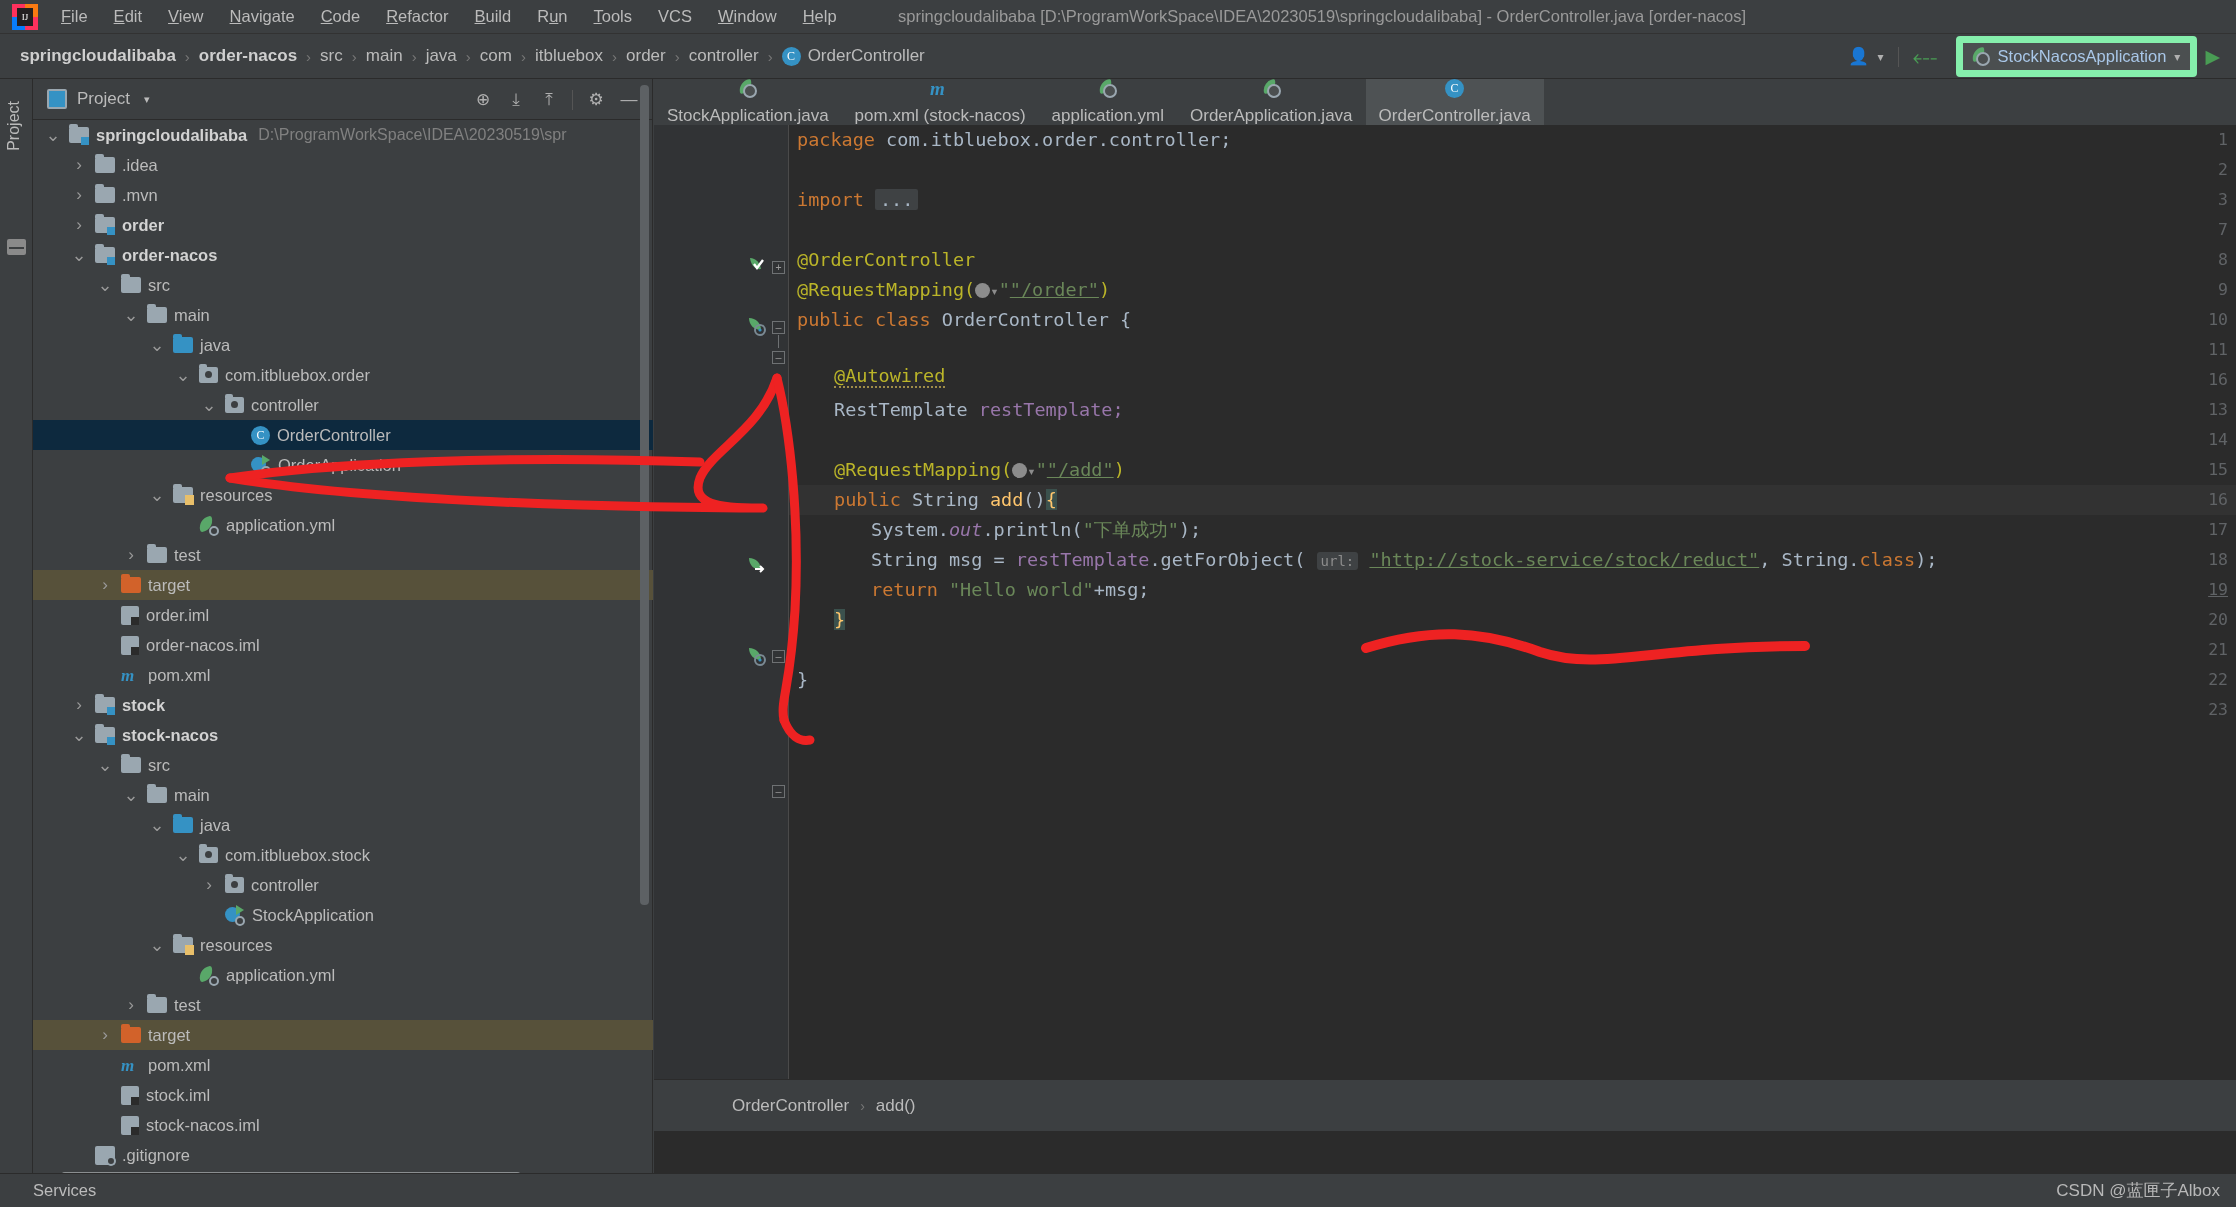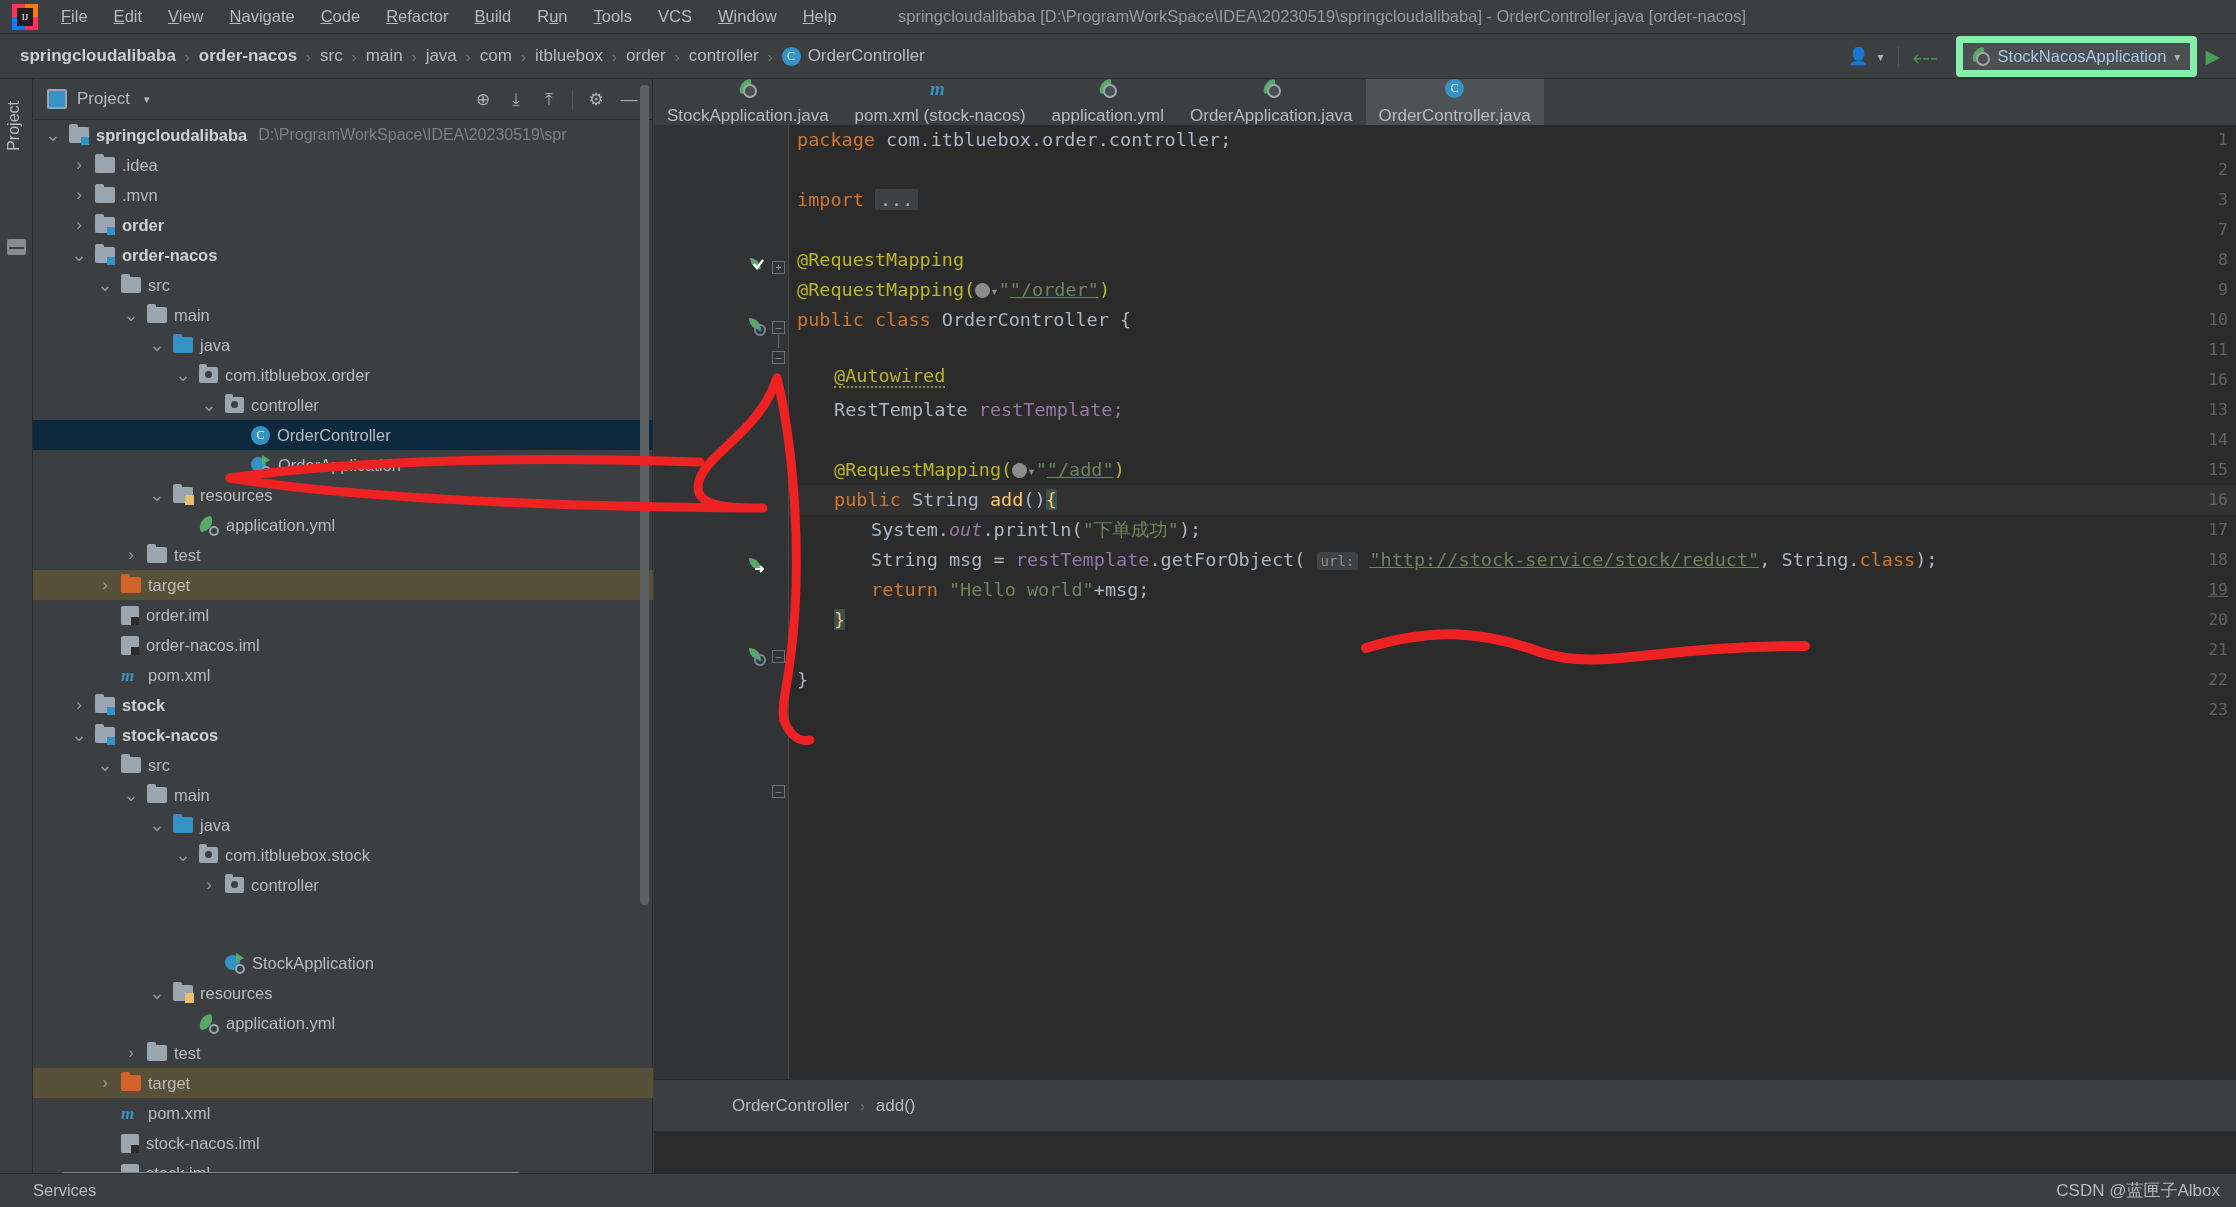--- a/index.html
+++ b/index.html
@@ -464,21 +464,21 @@
           <span style="width: 8px; flex: 0 0 auto;"></span>
           <span class="ico ic-pkg"></span>
           <span class="lbl">com.itbluebox.stock</span>
         </div>
         <div class="row" style="padding-left: 168px;">
           <span class="arrow" style="font-size: 17px;">›</span>
           <span style="width: 8px; flex: 0 0 auto;"></span>
           <span class="ico ic-pkg"></span>
           <span class="lbl">controller</span>
         </div>
-        <div class="row" style="padding-left: 168px; margin-top: 48px;">
+        <div class="row" style="padding-left: 168px;">
           <span class="arrow none">&nbsp;</span>
           <span style="width: 8px; flex: 0 0 auto;"></span>
           <span class="ico ic-spring">
             <i></i>
           </span>
           <span class="lbl">StockApplication</span>
         </div>
         <div class="row" style="padding-left: 116px;">
           <span class="arrow" style="font-size: 18px; line-height: 12px;">⌄</span>
           <span style="width: 8px; flex: 0 0 auto;"></span>
@@ -508,27 +508,27 @@
         <div class="row" style="padding-left: 64px;">
           <span class="arrow none">&nbsp;</span>
           <span style="width: 8px; flex: 0 0 auto;"></span>
           <span class="ico ic-maven">m</span>
           <span class="lbl">pom.xml</span>
         </div>
         <div class="row" style="padding-left: 64px;">
           <span class="arrow none">&nbsp;</span>
           <span style="width: 8px; flex: 0 0 auto;"></span>
           <span class="ico ic-iml"></span>
+          <span class="lbl">stock.iml</span>
+        </div>
+        <div class="row" style="padding-left: 64px;">
+          <span class="arrow none">&nbsp;</span>
+          <span style="width: 8px; flex: 0 0 auto;"></span>
+          <span class="ico ic-iml"></span>
           <span class="lbl">stock-nacos.iml</span>
-        </div>
-        <div class="row" style="padding-left: 64px;">
-          <span class="arrow none">&nbsp;</span>
-          <span style="width: 8px; flex: 0 0 auto;"></span>
-          <span class="ico ic-iml"></span>
-          <span class="lbl">stock.iml</span>
         </div>
         <div class="row" style="padding-left: 38px;">
           <span class="arrow none">&nbsp;</span>
           <span style="width: 8px; flex: 0 0 auto;"></span>
           <span class="ico ic-git">
             <i></i>
           </span>
           <span class="lbl">.gitignore</span>
         </div>
       </div>
@@ -627,21 +627,21 @@
       <div class="gfold line" style="top:210px;height:26px"></div>
       <div class="gfold" style="top:226px">–</div>
       <div class="gfold" style="top:525px">–</div>
       <div class="gfold" style="top:660px">–</div>
 
       <div class="code-lines">
         <div class="cl" style="top:0px"><span class="c-kw">package</span> <span class="c-pkg">com.itbluebox.order.controller;</span></div>
         <div class="cl" style="top:30px"></div>
         <div class="cl" style="top:60px"><span class="c-kw">import</span> <span class="c-import-fold">...</span></div>
         <div class="cl" style="top:90px"></div>
-        <div class="cl" style="top:120px"><span class="c-ann">@RequestMapping</span></div>
+        <div class="cl" style="top:120px"><span class="c-ann">@OrderController</span></div>
         <div class="cl" style="top:150px"><span class="c-ann">@RequestMapping(</span><span class="c-globe"></span><span style="color:#8c8c8c;font-size:14px">▾</span><span class="c-str">"</span><span class="c-link" style="color:#6a8759">"/order"</span><span class="c-ann">)</span></div>
         <div class="cl" style="top:180px"><span class="c-kw">public</span> <span class="c-kw">class</span> <span class="c-txt">OrderController</span> <span class="c-txt">{</span></div>
         <div class="cl" style="top:210px"></div>
         <div class="cl" style="top:236px;padding-left:37px"><span class="c-ann-warn">@Autowired</span></div>
         <div class="cl" style="top:270px;padding-left:37px"><span class="c-txt">RestTemplate</span> <span class="c-fld">restTemplate;</span></div>
         <div class="cl" style="top:300px"></div>
         <div class="cl" style="top:330px;padding-left:37px"><span class="c-ann">@RequestMapping(</span><span class="c-globe"></span><span style="color:#8c8c8c;font-size:14px">▾</span><span class="c-str">"</span><span class="c-link" style="color:#6a8759">"/add"</span><span class="c-ann">)</span></div>
         <div class="cl" style="top:360px;padding-left:37px"><span class="c-kw">public</span> <span class="c-txt">String</span> <span class="c-mth">add</span><span class="c-txt">()</span><span class="c-brace-hl">{</span></div>
         <div class="cl" style="top:390px;padding-left:74px"><span class="c-txt">System.</span><span class="c-fld" style="font-style:italic">out</span><span class="c-txt">.println(</span><span class="c-str">"下单成功"</span><span class="c-txt">);</span></div>
         <div class="cl" style="top:420px;padding-left:74px"><span class="c-txt">String</span><span class="c-txt"> msg = </span><span class="c-fld">restTemplate</span><span class="c-txt">.getForObject(</span> <span class="c-hint">url:</span> <span class="c-link">"http://stock-service/stock/reduct"</span><span class="c-txt">, String.</span><span class="c-kw">class</span><span class="c-txt">);</span></div>

